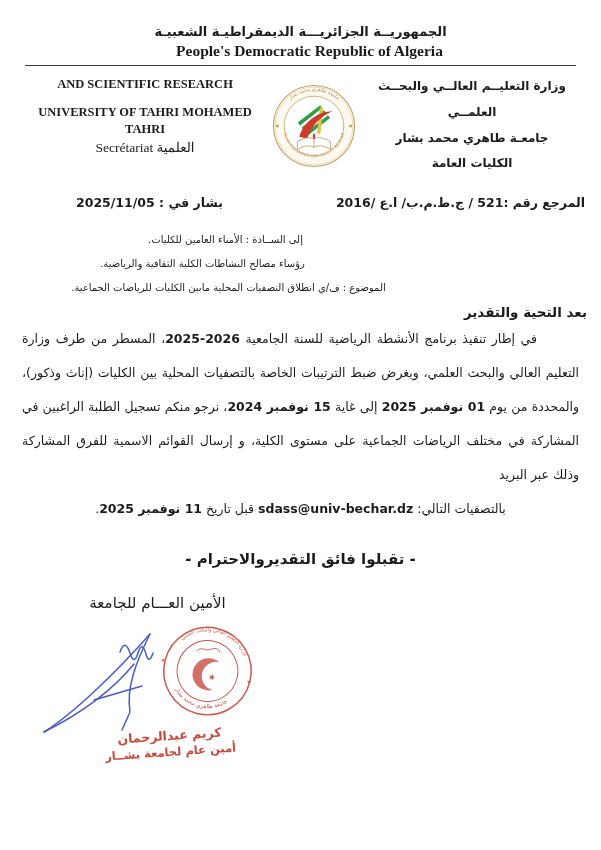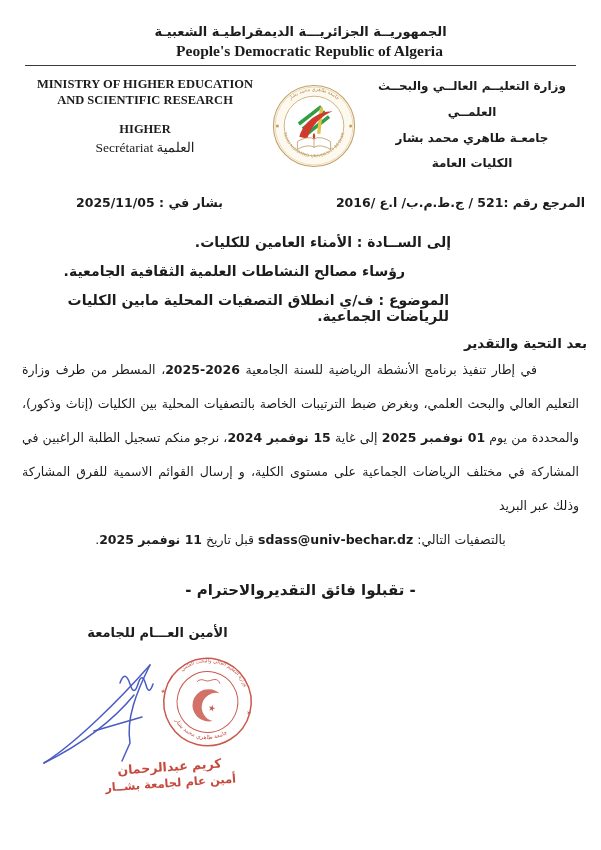--- a/index.html
+++ b/index.html
@@ -11,55 +11,55 @@
   .hdr{display:flex;justify-content:space-between;padding:7px 22px 0 28px;}
   .hdr-left{width:234px;text-align:center;font-family:"Liberation Serif",serif;font-weight:bold;
             font-size:12.5px;line-height:1.3;padding-top:3px;}
   .hdr-left .gap{height:12px;}
   .secfr{font-weight:normal;font-size:13.5px;margin-top:2px;}
   .hdr-logo{width:92px;padding-top:9px;text-align:center;}
   .hdr-right{width:214px;text-align:center;font-size:12px;font-weight:600;line-height:2.15;
              padding-top:1px;direction:rtl;}
   .refrow{display:flex;direction:rtl;justify-content:space-between;font-weight:bold;font-size:12.5px;
           margin-top:18px;padding:0 16px 0 76px;}
-  .addr{direction:rtl;margin-top:24px;font-weight:bold;font-size:14px;}
+  .addr{direction:rtl;margin-top:24px;font-weight:normal;font-size:10px;text-align:center;}
   .addr .a1{margin:0 150px 13px 0;}
   .addr .a2{margin:0 196px 13px 0;}
   .addr .a3{margin:0 152px 0 8px;}
   .greet{direction:rtl;font-weight:bold;font-size:13.5px;margin:11px 14px 0 0;padding-left:24px;}
   .bodyp{direction:rtl;text-align:justify;font-size:12.5px;line-height:34px;margin:2px 22px 0 22px;
          text-indent:42px;}
   .emailp{direction:rtl;text-align:center;font-size:12.5px;line-height:34px;margin:0 22px;}
   .b{font-weight:bold;}
   .closing{direction:rtl;text-align:center;font-weight:bold;font-size:15px;margin-top:24px;}
   .sig{position:relative;height:235px;margin-top:12px;}
-  .sig-title{position:absolute;top:14px;left:55px;width:205px;text-align:center;font-weight:bold;
-             font-size:13px;direction:rtl;}
+  .sig-title{position:absolute;top:14px;left:55px;width:205px;text-align:center;font-weight:normal;
+             font-size:15px;direction:rtl;}
   .sig-scrawl{position:absolute;left:36px;top:44px;}
   .sig-stamp{position:absolute;left:150px;top:34px;transform:rotate(14deg);opacity:.92;}
   .sig-name{position:absolute;left:76px;top:148px;width:188px;text-align:center;color:#c64a3e;
             font-weight:bold;direction:rtl;transform:rotate(-4deg);}
   .sig-name .n1{font-size:12.5px;}
   .sig-name .n2{font-size:11.5px;margin-top:2px;}
 </style>
 </head>
 <body>
 
 <div class="page">
 
   <div class="rep-ar">الجمهوريــة الجزائريـــة الديمقراطيـة الشعبيـة</div>
   <div class="rep-en">People's Democratic Republic of Algeria</div>
   <div class="hrule"></div>
 
   <div class="hdr">
     <div class="hdr-left">
-      <div>MINISTRY OF HIGHER EDUCATION</div>
       <div>AND SCIENTIFIC RESEARCH</div>
       <div class="gap"></div>
-      <div>HIGHER</div>
+      <div>UNIVERSITY OF TAHRI MOHAMED</div>
+      <div>TAHRI</div>
       <div class="secfr">Secrétariat العلمية</div>
     </div>
 
     <div class="hdr-logo">
       <svg width="88" height="88" viewBox="0 0 90 90">
         <circle cx="45" cy="45" r="41.5" fill="#fdf9ee" stroke="#c3a166" stroke-width="1.1"></circle>
         <circle cx="45" cy="45" r="39.8" fill="none" stroke="#d8c090" stroke-width="0.5"></circle>
         <circle cx="45" cy="45" r="30.5" fill="#ffffff" stroke="#c3a166" stroke-width="0.8"></circle>
         <defs>
           <path id="lgTop" d="M 9,45 A 36,36 0 0 1 81,45"></path>
@@ -95,21 +95,21 @@
     </div>
   </div>
 
   <div class="refrow">
     <div>المرجع رقم :521 / ج.ط.م.ب/ ا.ع /2016</div>
     <div>بشار في : 2025/11/05</div>
   </div>
 
   <div class="addr">
     <div class="a1">إلى الســادة : الأمناء العامين للكليات.</div>
-    <div class="a2">رؤساء مصالح النشاطات العلمية الثقافية الجامعية.</div>
+    <div class="a2">رؤساء مصالح النشاطات الكلية الثقافية والرياضية.</div>
     <div class="a3">الموضوع : ف/ي انطلاق التصفيات المحلية مابين الكليات للرياضات الجماعية.</div>
   </div>
 
   <div class="greet">بعد التحية والتقدير</div>
 
   <div class="bodyp"><span>في إطار تنفيذ برنامج الأنشطة الرياضية للسنة الجامعية </span><span class="b">2026-2025</span><span>، المسطر من طرف وزارة التعليم العالي والبحث العلمي، وبغرض ضبط الترتيبات الخاصة بالتصفيات المحلية بين الكليات (إناث وذكور)، والمحددة من يوم </span><span class="b">01 نوفمبر 2025</span><span> إلى غاية </span><span class="b">15 نوفمبر 2024</span><span>، نرجو منكم تسجيل الطلبة الراغبين في المشاركة في مختلف الرياضات الجماعية على مستوى الكلية، و إرسال القوائم الاسمية للفرق المشاركة وذلك عبر البريد</span></div>
 
   <div class="emailp"><span>بالتصفيات التالي: </span><span class="b">sdass@univ-bechar.dz</span><span> قبل تاريخ </span><span class="b">11 نوفمبر 2025</span><span>.</span></div>
 
   <div class="closing">- تقبلوا فائق التقديروالاحترام -</div>

